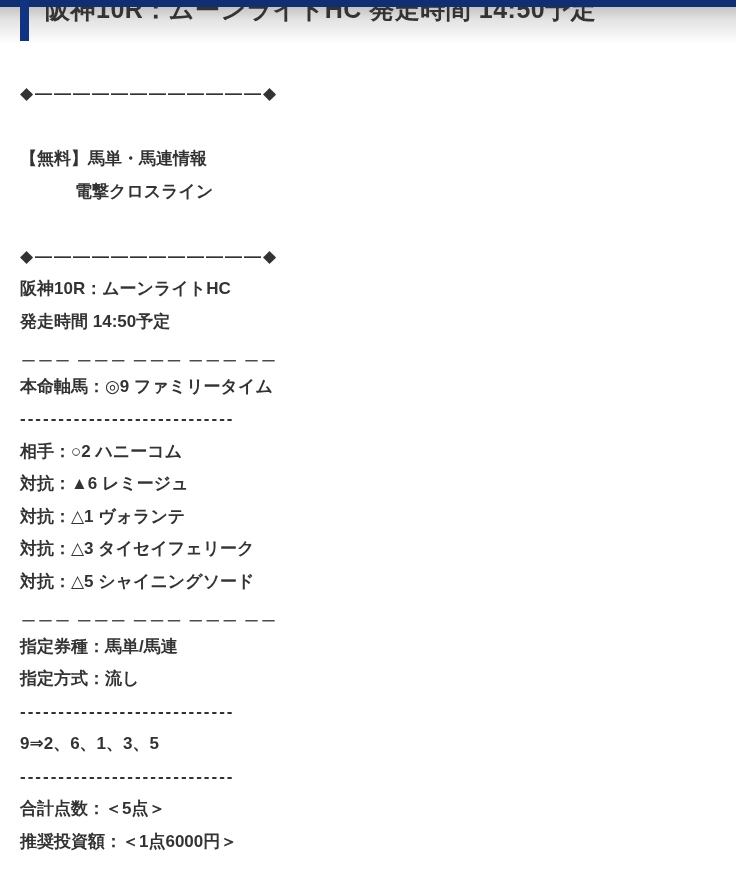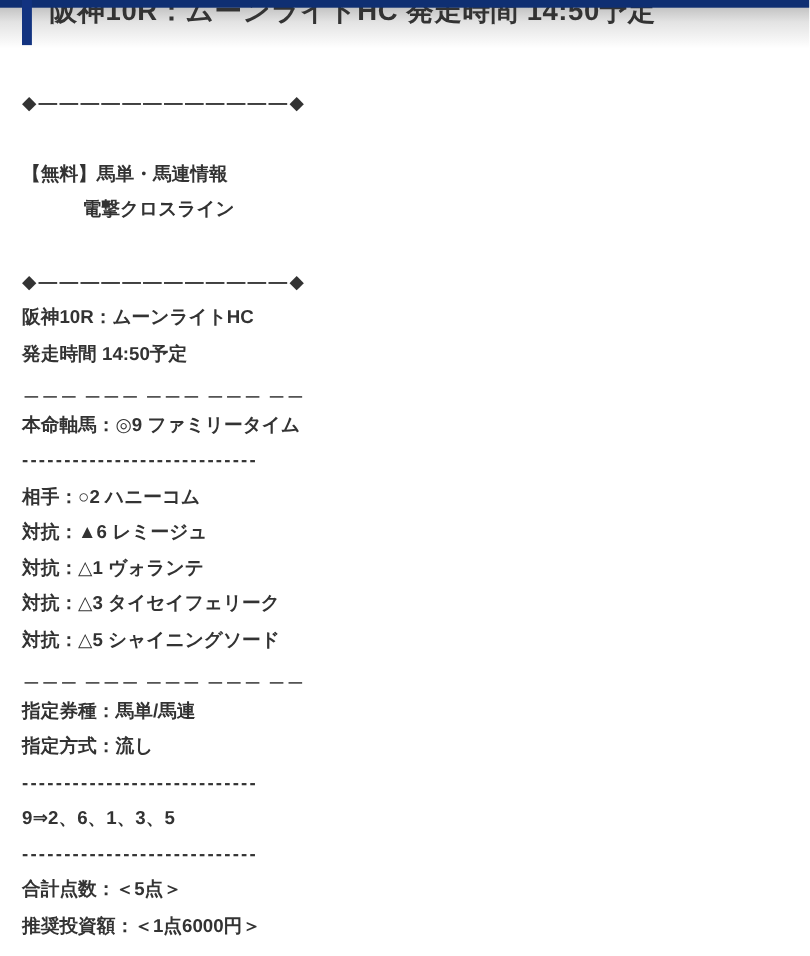--- a/index.html
+++ b/index.html
@@ -70,21 +70,20 @@
     height: 32.5px;
     line-height: 32.5px;
     overflow: visible;
   }
   .line.divider {
     letter-spacing: 2px;
     font-weight: 700;
   }
   .line.indent {
     padding-left: 55px;
-    font-family: Liberation Mono, monospace;
   }
   .line.rule {
     color: #4a4a4a;
     letter-spacing: 0;
   }
   .line.dashes {
     letter-spacing: 2px;
     font-weight: 700;
   }
 </style>

